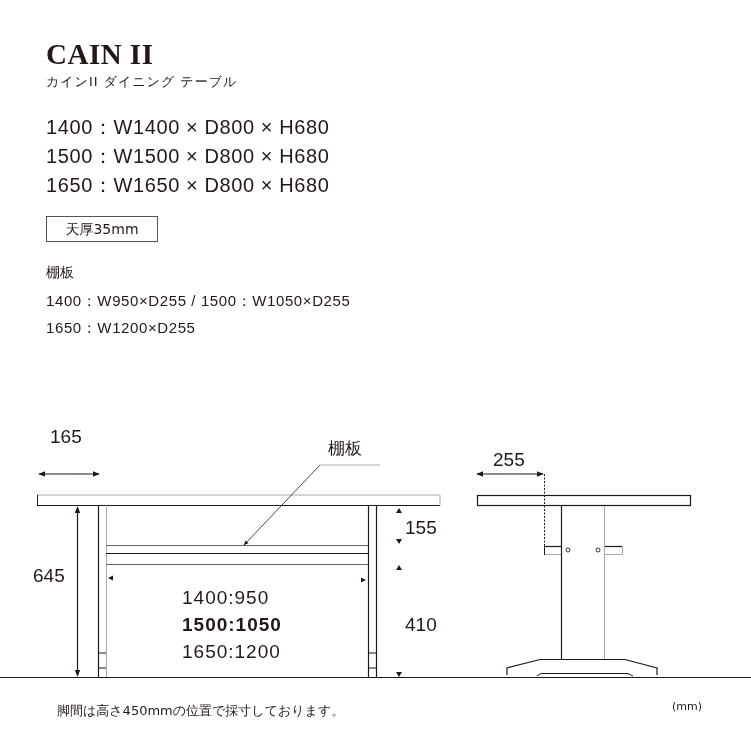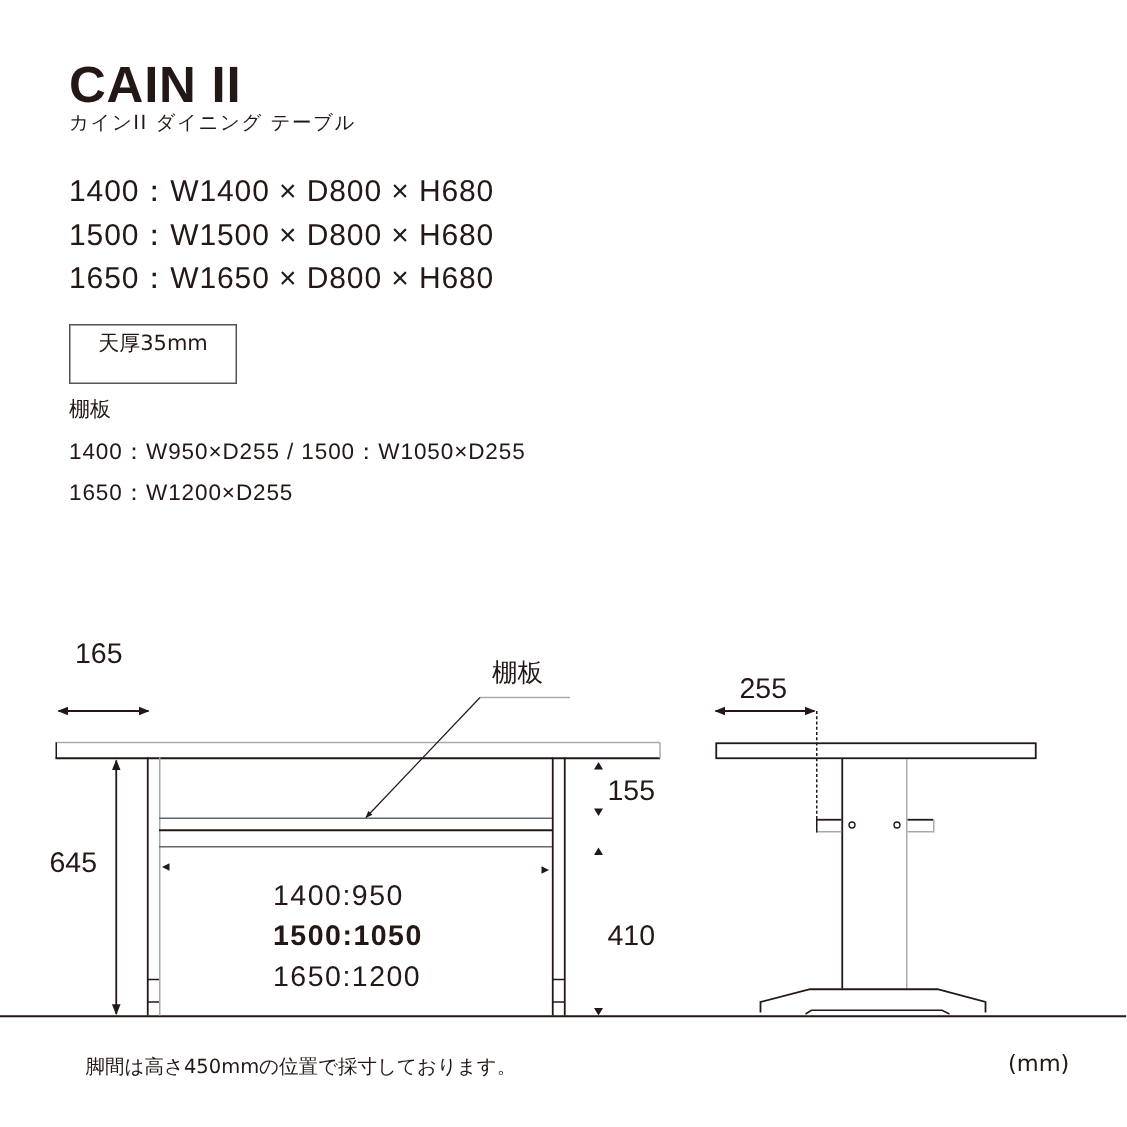--- a/index.html
+++ b/index.html
@@ -1,28 +1,28 @@
 <!DOCTYPE html>
 <html><head>
 <meta charset="utf-8">
 <style>
   html, body { margin: 0; padding: 0; background: #ffffff; }
   body { width: 751px; height: 751px; position: relative; overflow: hidden;
          font-family: "DejaVu Sans", "Liberation Sans", sans-serif; color: #231815; }
   .abs { position: absolute; white-space: nowrap; }
-  .title { left: 46px; top: 38px; font-family: Liberation Sans, sans-serif; font-weight: bold; font-size: 34px; letter-spacing: 0.5px; }
+  .title { left: 46px; top: 38px; font-family: Liberation Serif, serif; font-weight: bold; font-size: 29px; letter-spacing: 0.5px; }
   .subtitle { left: 46px; top: 73px; font-size: 13px; letter-spacing: 1px; text-align: right; }
   .size-line { left: 46px; font-family: "Liberation Sans", sans-serif; font-size: 20px; letter-spacing: 0.6px; }
-  .thickness-box { left: 46px; top: 216px; width: 112px; height: 40px; border: 1px solid #555; box-sizing: border-box;
+  .thickness-box { left: 46px; top: 216px; width: 112px; height: 26px; border: 1px solid #555; box-sizing: border-box;
                    font-size: 14px; line-height: 24px; text-align: center; }
   .shelf-label { left: 46px; top: 264px; font-size: 14px; }
   .shelf-line { left: 46px; font-family: "Liberation Sans", sans-serif; font-size: 15px; letter-spacing: 0.6px; }
   .dim { font-family: "Liberation Sans", sans-serif; font-size: 19px; }
   .note { left: 57px; top: 702px; font-size: 13px; }
-  .unit { left: 672px; top: 700px; font-size: 15px; }
+  .unit { left: 672px; top: 700px; font-size: 11px; }
   svg.diagram { position: absolute; left: 0; top: 0; }
 </style>
 </head>
 <body>
 
 <div class="abs title">CAIN II</div>
 <div class="abs subtitle">カインII ダイニング テーブル</div>
 
 <div class="abs size-line" style="top:114px">1400：W1400 × D800 × H680</div>
 <div class="abs size-line" style="top:143px">1500：W1500 × D800 × H680</div>

